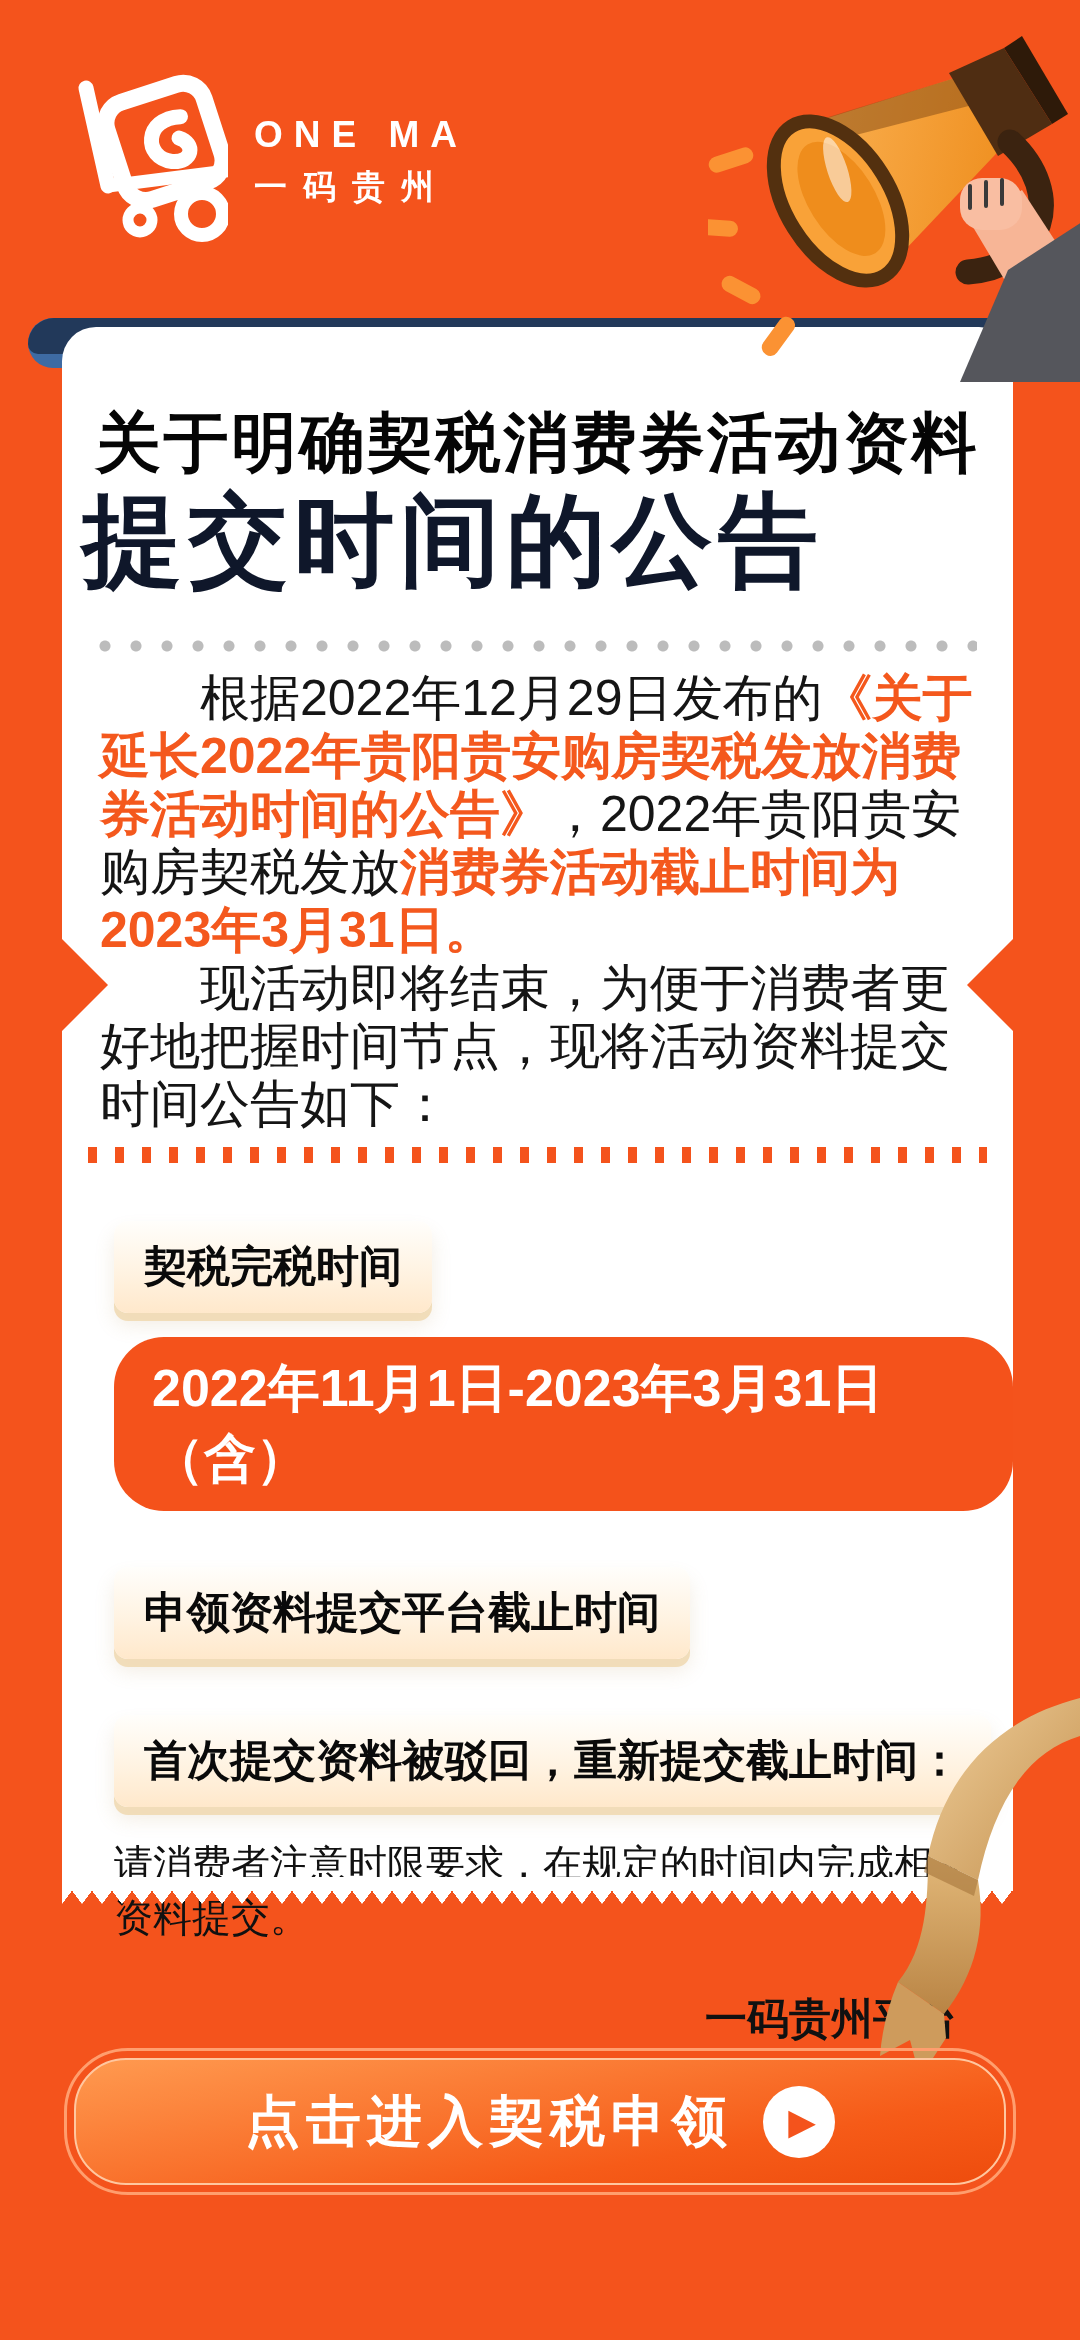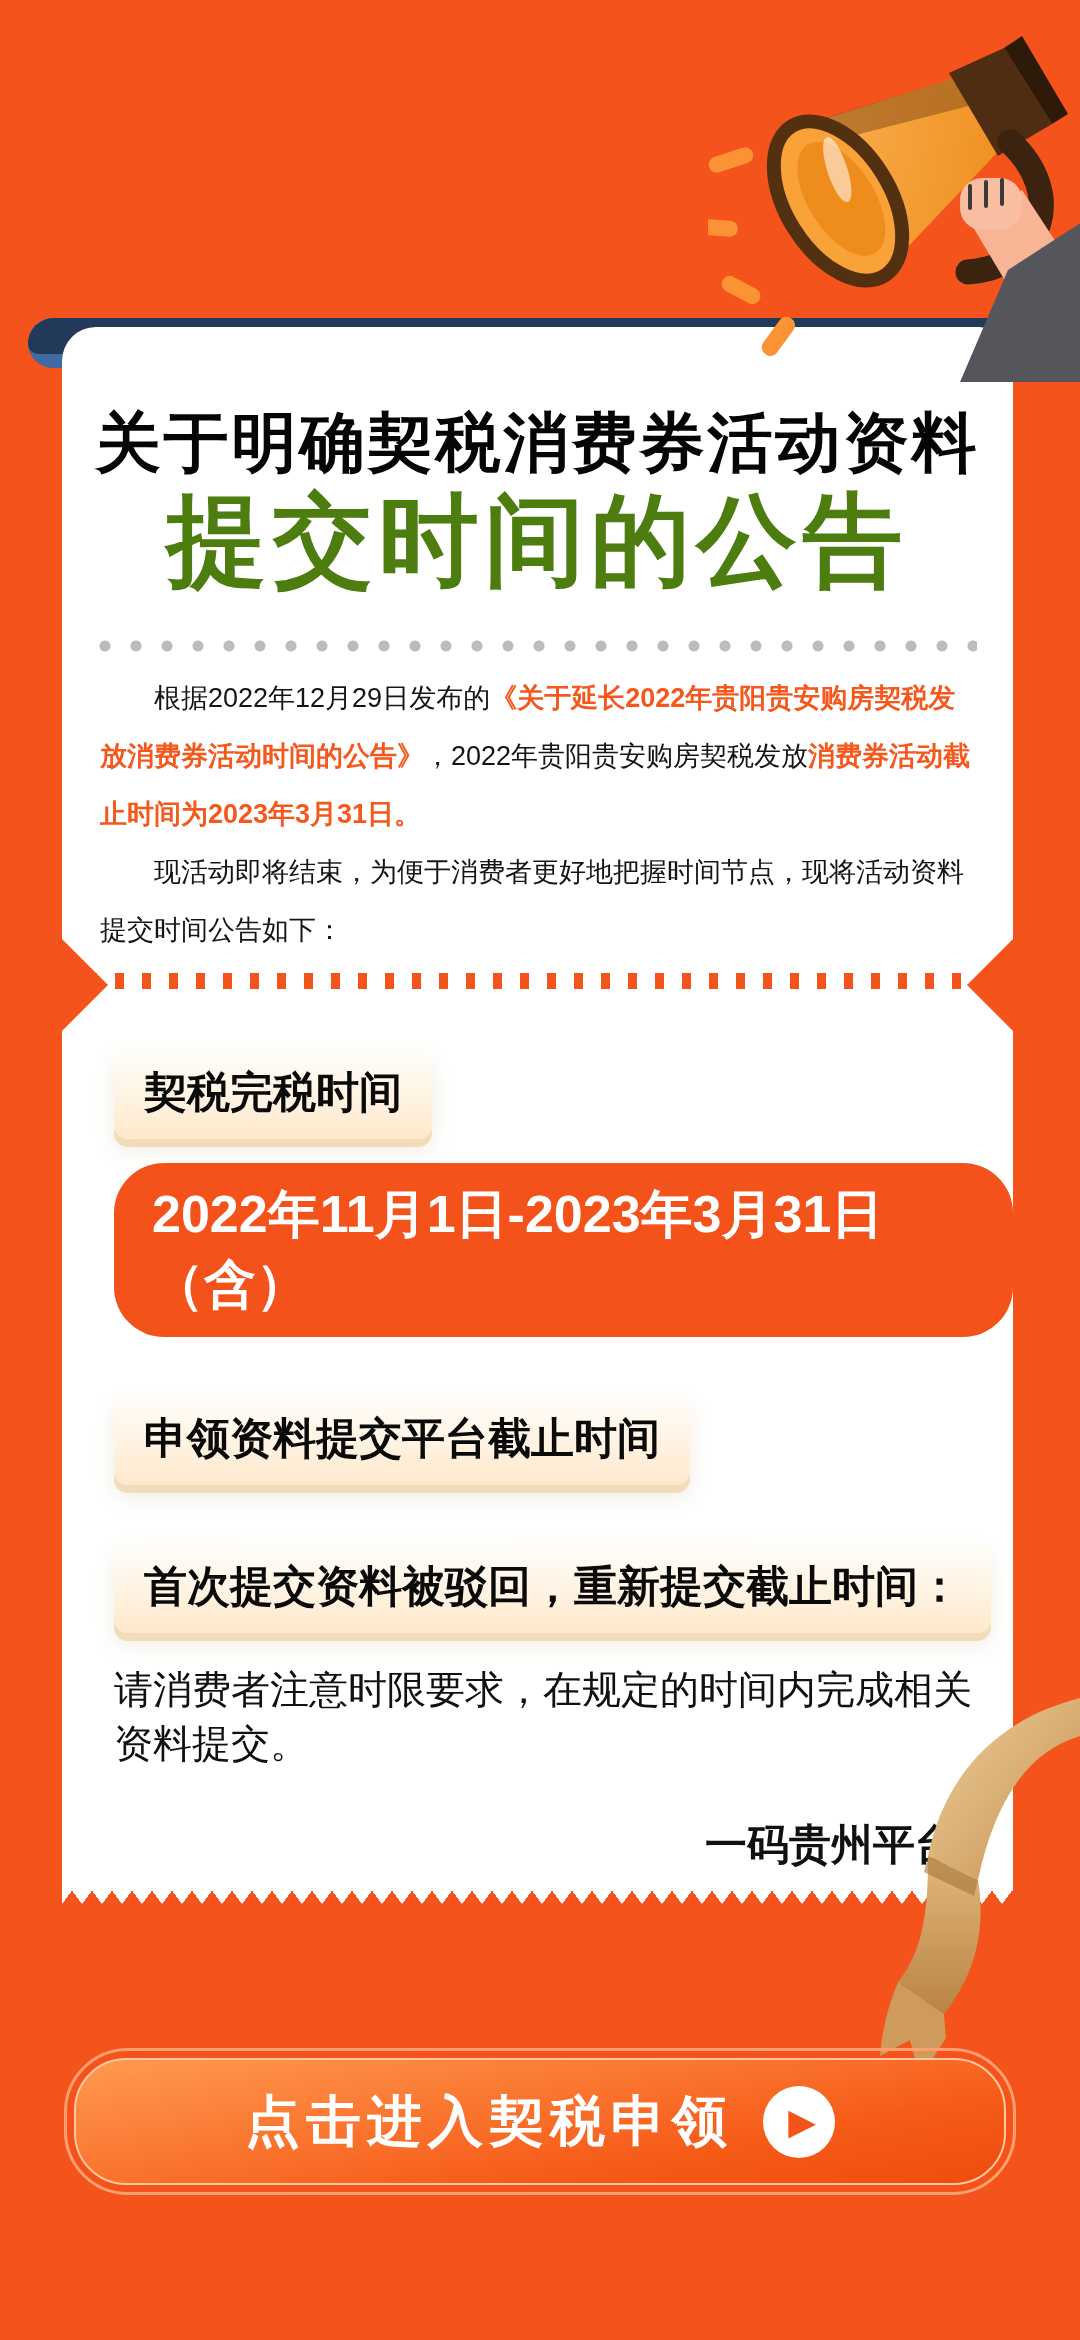--- a/index.html
+++ b/index.html
@@ -24,27 +24,27 @@
         border-radius:34px 34px 0 0;z-index:3;box-sizing:border-box;}
   .zigzag{position:absolute;left:62px;top:1877px;width:951px;height:27px;z-index:3;
         background-image:linear-gradient(to bottom left,#fff 50%,rgba(0,0,0,0) 50.5%),
                          linear-gradient(to bottom right,#fff 50%,rgba(0,0,0,0) 50.5%);
         background-size:20px 27px;background-position:0 0,20px 0;background-repeat:repeat-x;}
   .notch{position:absolute;width:0;height:0;border-top:46px solid transparent;border-bottom:46px solid transparent;top:612px;}
   .notch-left{left:0;border-left:46px solid #F4531C;}
   .notch-right{right:0;border-right:46px solid #F4531C;}
 
   .title1{margin:80px 20px 0;text-align:center;font-size:65px;font-weight:900;color:#050505;letter-spacing:3px;line-height:1.12;}
-  .title2{margin:8px 20px 0;text-align:center;font-size:100px;font-weight:900;color:#4d7c0f;letter-spacing:6px;line-height:1.05;}
+  .title2{margin:8px 20px 0;font-size:100px;font-weight:900;color:#0f172a;letter-spacing:6px;line-height:1.05;}
 
   .dots-gray{height:14px;margin:46px 36px 0;
         background-image:radial-gradient(circle at 7px 7px,#BCBCBC 5px,rgba(0,0,0,0) 6px);
         background-size:31px 14px;background-repeat:repeat-x;}
 
-  .intro{margin:16px 38px 0;font-size:27px;line-height:58px;color:#151515;}
+  .intro{margin:16px 38px 0;font-size:50px;line-height:58px;color:#151515;}
   .intro p{margin:0;text-indent:2em;}
   .em-orange{color:#F4581D;font-weight:bold;}
 
   .dots-orange{height:16px;margin:14px 26px 0;
         background-image:repeating-linear-gradient(to right,#F4531C 0 9px,rgba(0,0,0,0) 9px 27px);
         background-repeat:repeat-x;}
 
   .sections{margin:0 0 0 52px;}
   .sec-label{display:inline-block;margin-top:56px;padding:17px 30px;font-size:43px;font-weight:bold;color:#0a0a0a;
         background:linear-gradient(180deg,#FFFEFB 0%,#FFF3E2 55%,#FFE8CB 100%);
@@ -67,20 +67,38 @@
         display:flex;align-items:center;justify-content:center;gap:30px;}
   .cta-label{color:#fff;font-size:55px;font-weight:bold;letter-spacing:6px;}
   .cta-arrow{width:72px;height:72px;border-radius:50%;background:#fff;display:flex;align-items:center;justify-content:center;}
   .cta-arrow span{color:#F4531C;font-size:36px;line-height:1;transform:translateX(3px);}
 </style>
 </head>
 <body>
 
 <div class="stage">
 
+  <div class="logo">
+    <svg width="172" height="172" viewBox="0 0 172 172">
+      <g stroke="#fff" fill="none" stroke-linecap="round">
+        <g transform="rotate(-18 105 70)">
+          <rect x="58" y="18" width="102" height="102" rx="22" stroke-width="17"></rect>
+          <path d="M 132 50 C 96 40 84 78 110 90 C 130 98 138 80 124 70" stroke-width="15"></path>
+        </g>
+        <path d="M 30 14 L 52 112" stroke-width="15"></path>
+        <path d="M 52 112 L 178 96" stroke-width="13"></path>
+        <circle cx="84" cy="146" r="12" stroke-width="11"></circle>
+        <circle cx="146" cy="140" r="21" stroke-width="14"></circle>
+      </g>
+    </svg>
+    <div class="logo-text">
+      <div class="logo-en">ONE MA</div>
+      <div class="logo-zh">一码贵州</div>
+    </div>
+  </div>
 
   <div class="board-lip"></div>
   <div class="board-navy"></div>
 
   <div class="card">
     <div class="notch notch-left"></div>
     <div class="notch notch-right"></div>
 
     <div class="title1">关于明确契税消费券活动资料</div>
     <div class="title2">提交时间的公告</div>

